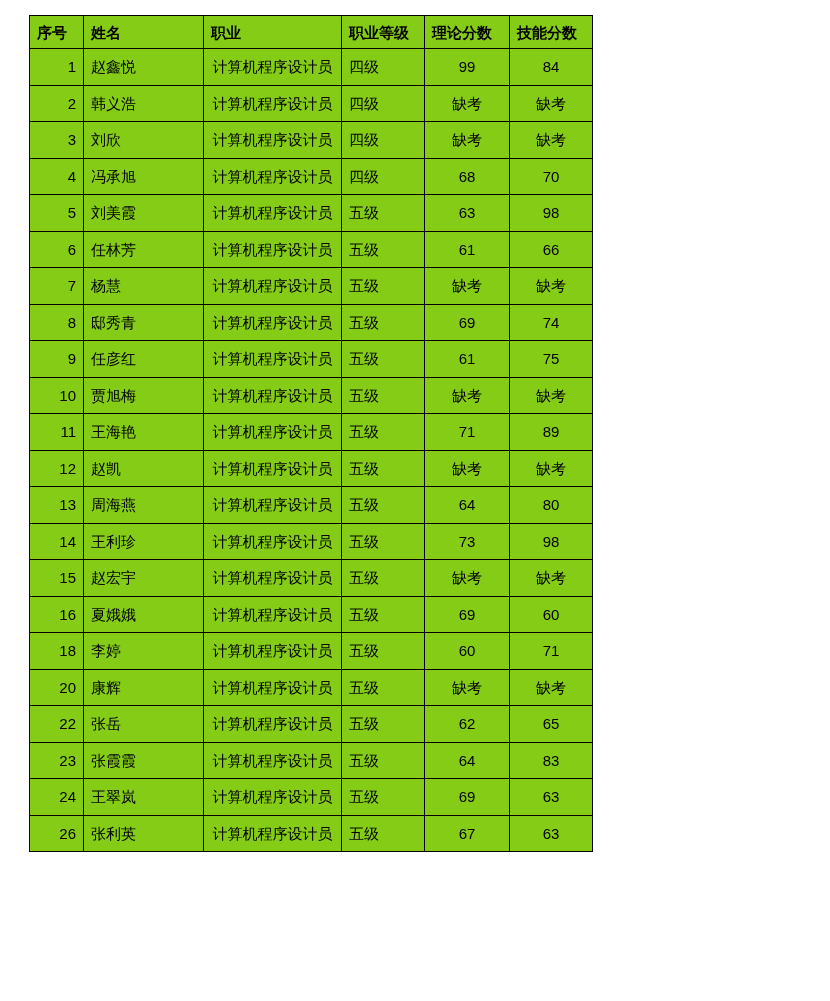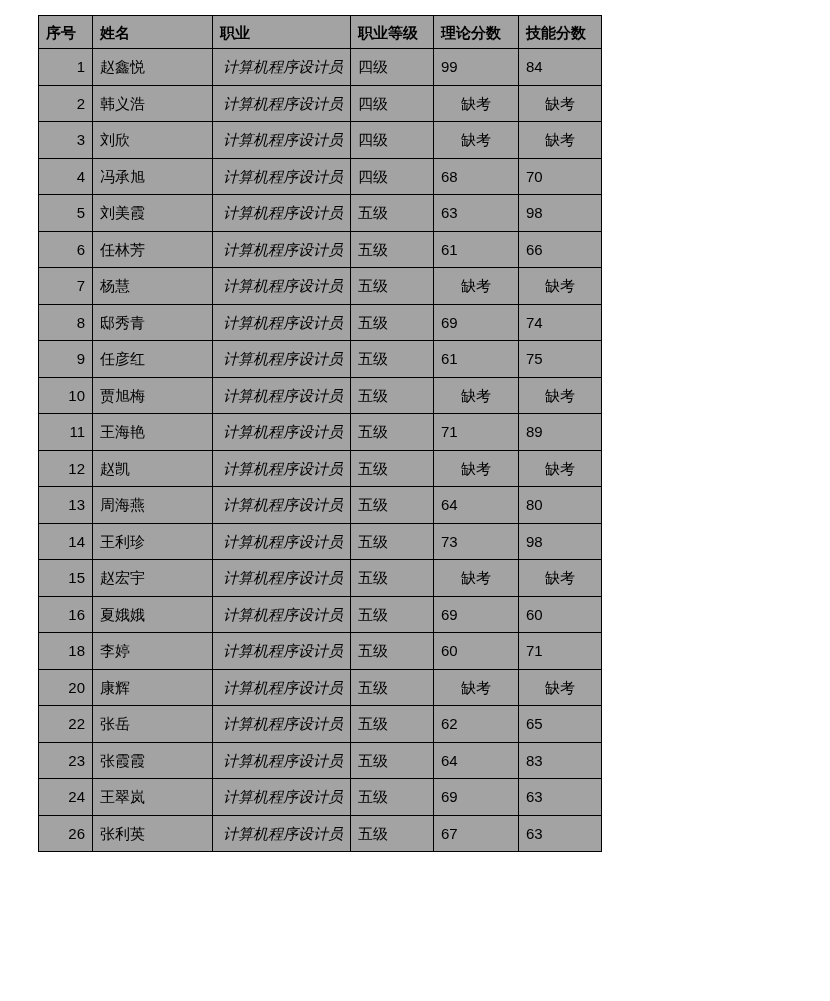--- a/index.html
+++ b/index.html
@@ -13,25 +13,25 @@
   }
   .page {
     width: 830px;
     height: 1001px;
     position: relative;
     font-family: "Liberation Sans", "DejaVu Sans", sans-serif;
     color: #000000;
   }
   table.score-table {
     position: absolute;
-    left: 38px;
+    left: 29px;
     top: 15px;
     border-collapse: collapse;
     table-layout: fixed;
-    background: #a3a3a3;
+    background: #84cc16;
   }
   table.score-table th,
   table.score-table td {
     border: 1px solid #000000;
     font-size: 15px;
     line-height: 1;
     padding: 0 7px;
     vertical-align: middle;
     white-space: nowrap;
     overflow: hidden;
@@ -41,23 +41,23 @@
     height: 33px;
     font-weight: bold;
     text-align: left;
   }
   table.score-table td {
     height: 36.5px;
     font-weight: normal;
   }
   td.c-no    { text-align: right; }
   td.c-name  { text-align: left; }
-  td.c-occ   { text-align: right; font-style: italic; }
+  td.c-occ   { text-align: center; }
   td.c-level { text-align: left; }
-  td.c-score { text-align: left; }
+  td.c-score { text-align: center; }
   td.c-score.absent { text-align: center; }
 </style>
 </head>
 <body>
 
 <div class="page">
   <table class="score-table">
     <colgroup>
       <col style="width:54px">
       <col style="width:120px">

